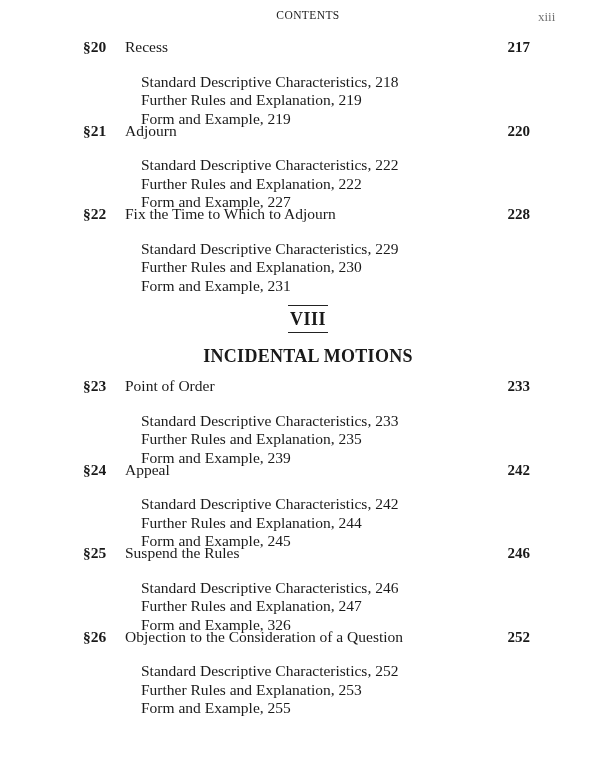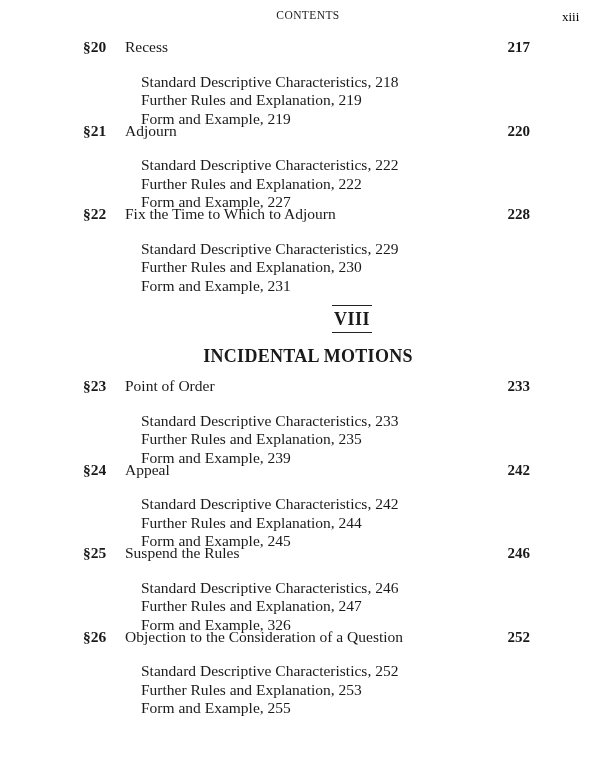--- a/index.html
+++ b/index.html
@@ -30,22 +30,21 @@
       top: 0;
       font-size: 11.5px;
       letter-spacing: 0.4px;
       color: #222;
     }
     .folio {
       position: absolute;
       left: 538px;
       top: 0;
       font-size: 13px;
-      color: #000000;
-      margin-left: 24px;
+      color: #737373;
     }
     .group {
       position: absolute;
       left: 0;
       width: 600px;
     }
     .entry {
       position: relative;
       height: 83.5px;
     }
@@ -95,21 +94,20 @@
       left: 0;
       width: 600px;
       height: 70px;
     }
     .part-numeral-wrap {
       position: absolute;
       left: 288px;
       top: 3px;
       width: 40px;
       text-align: center;
-      margin-left: 44px;
     }
     .rule {
       height: 1px;
       background: #222;
       width: 40px;
     }
     .part-numeral {
       font-size: 18px;
       font-weight: bold;
       line-height: 24px;

